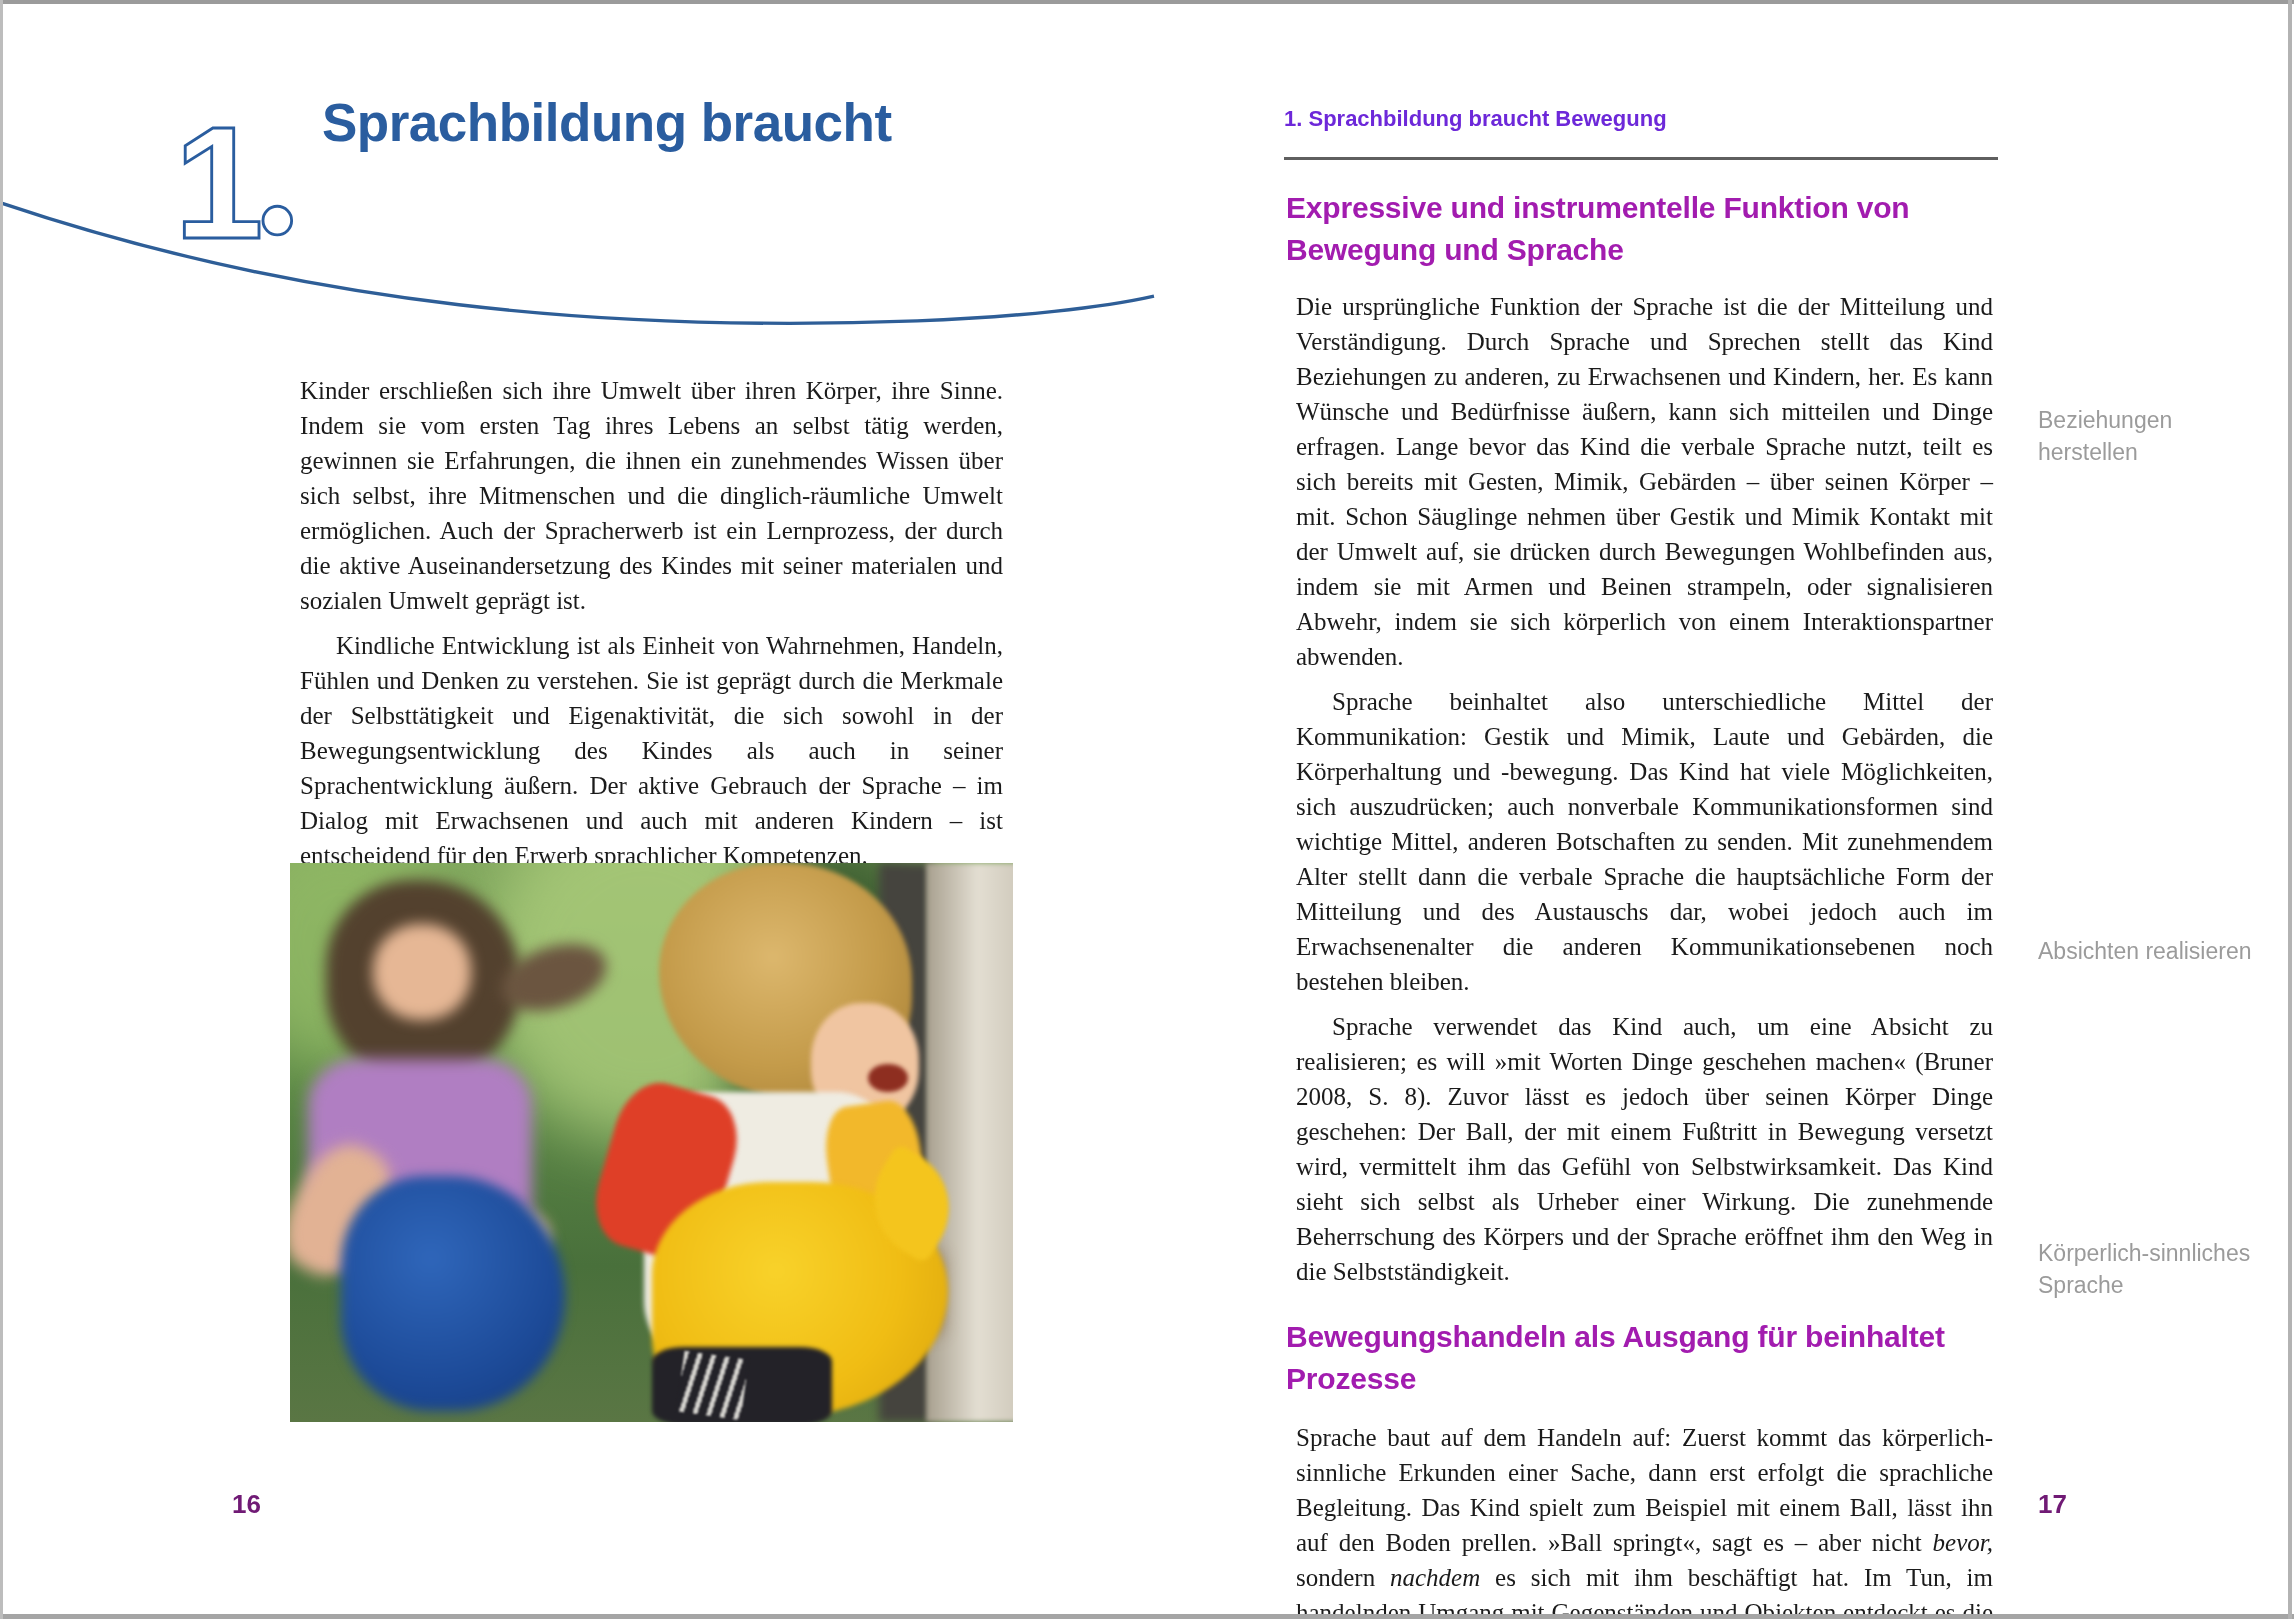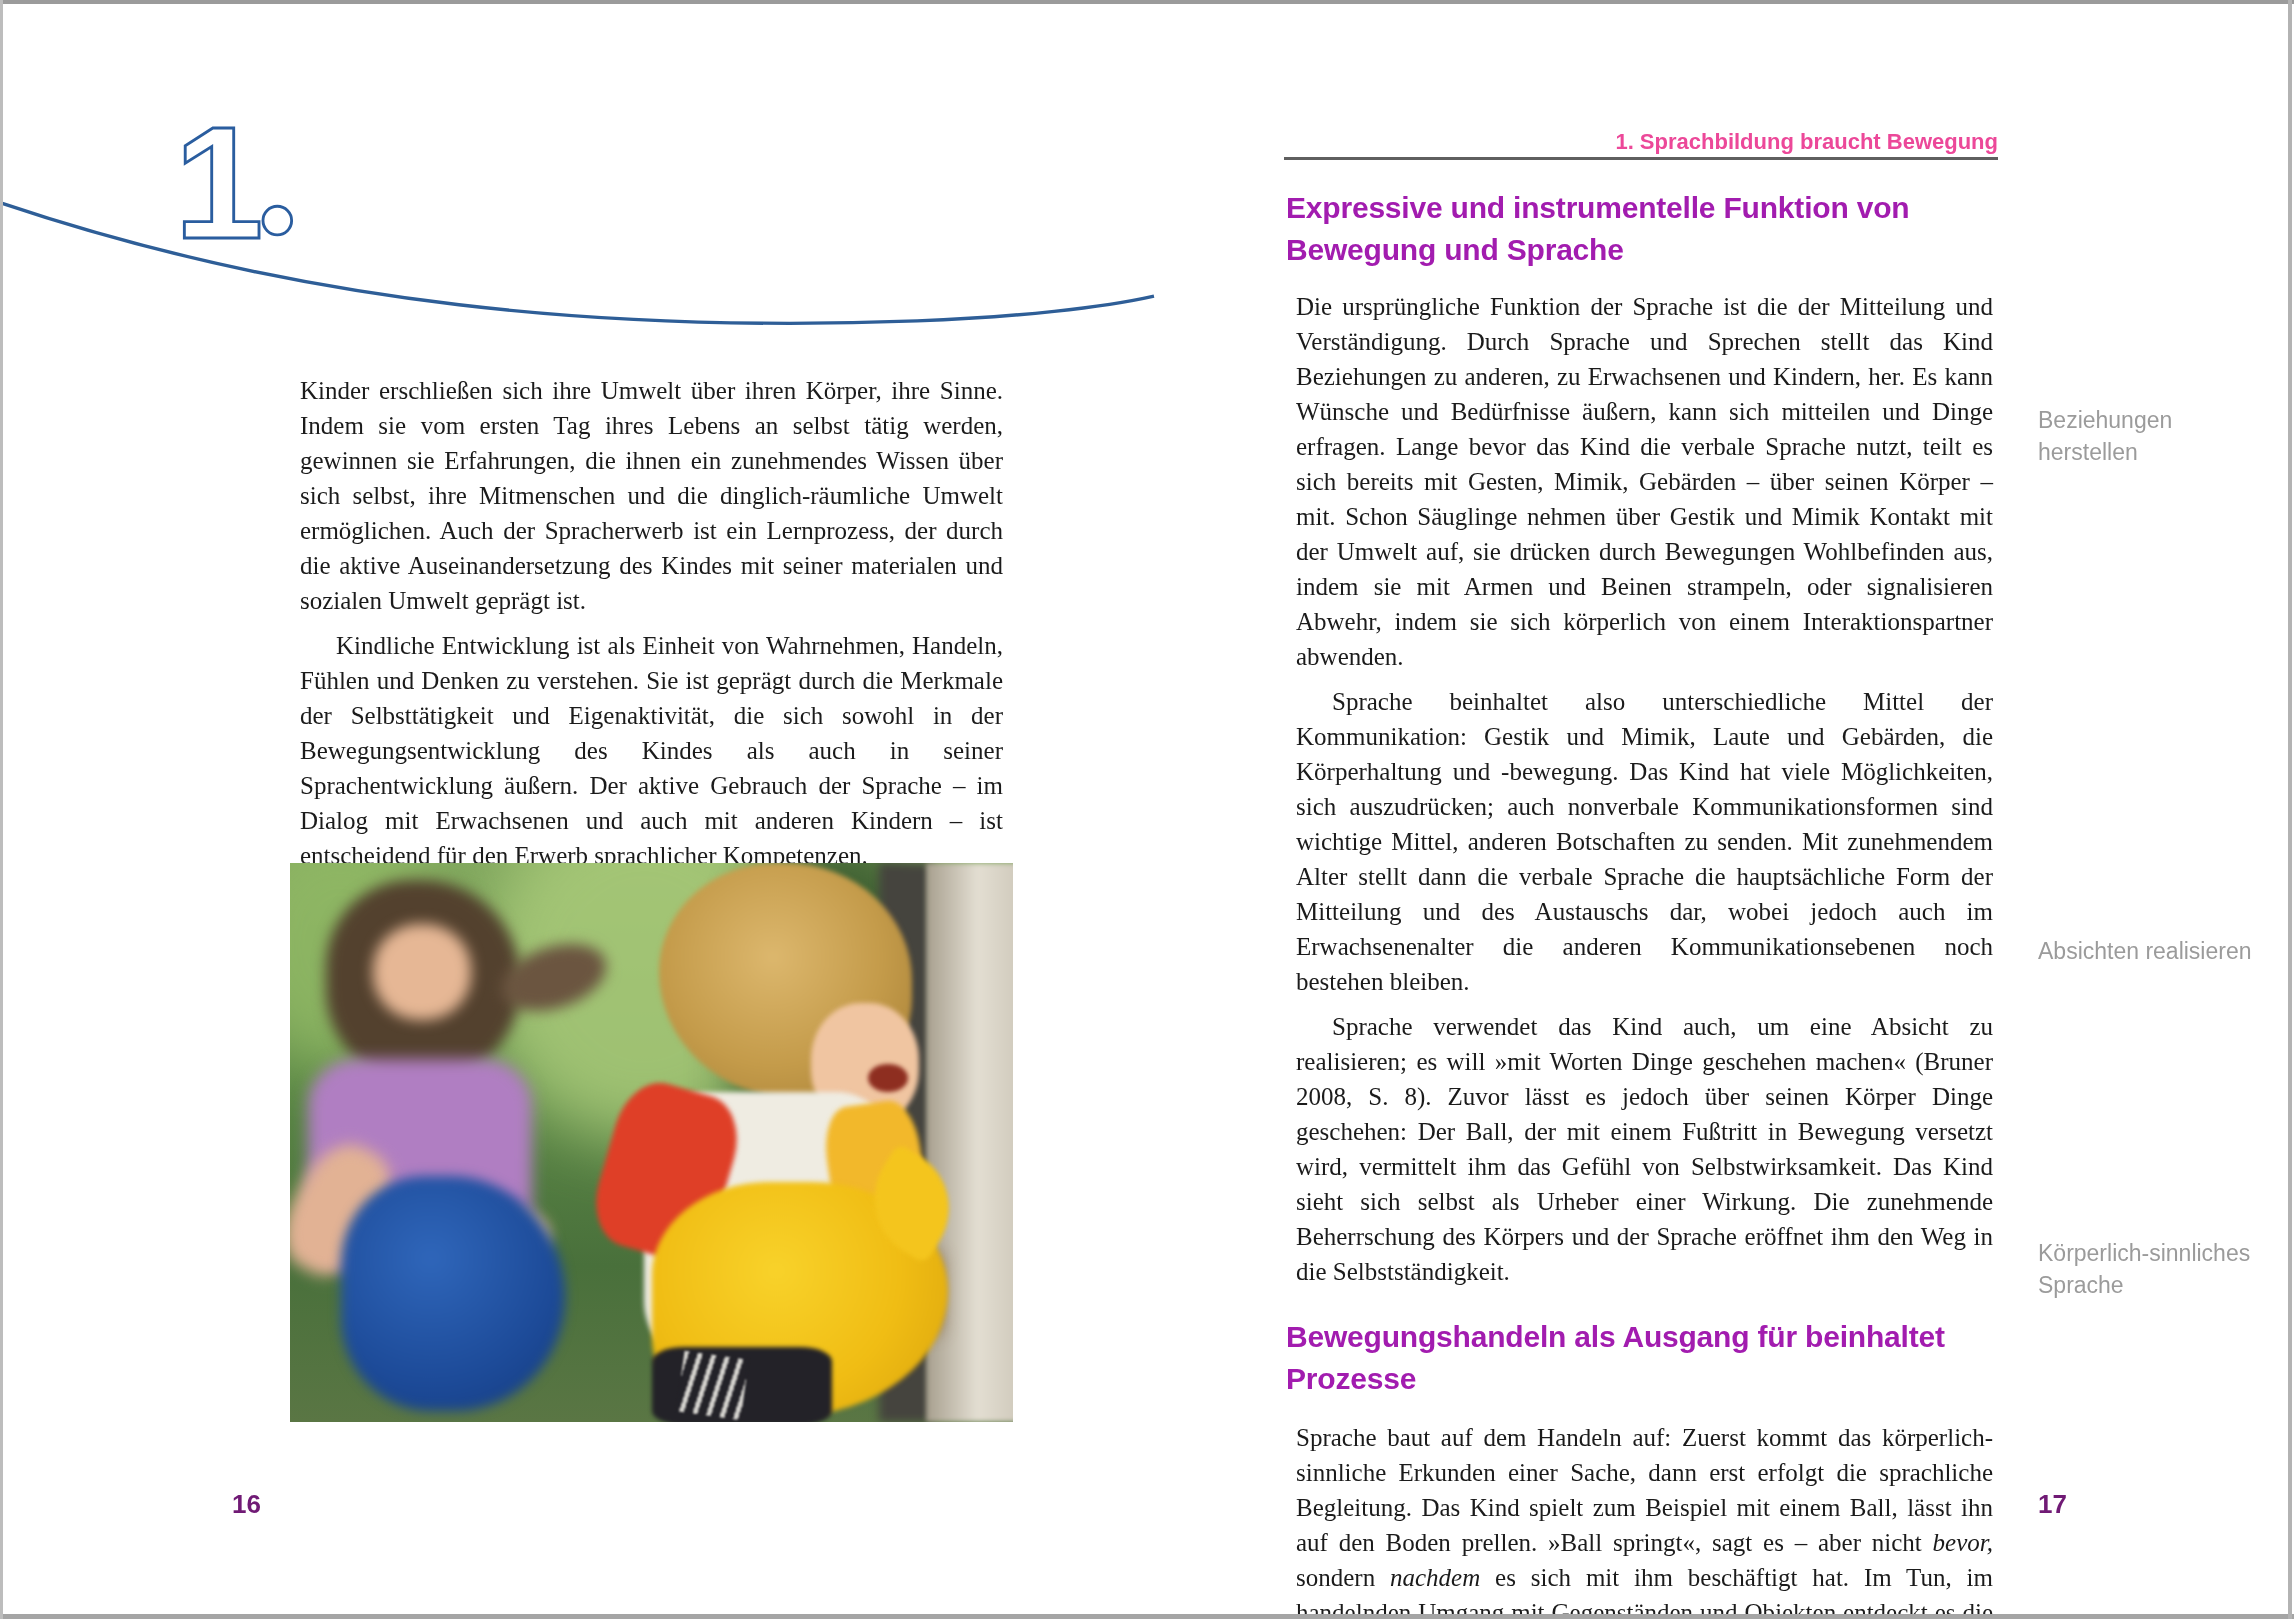--- a/index.html
+++ b/index.html
@@ -34,22 +34,22 @@
   .sec-heading {
     font-family:"Liberation Sans", sans-serif; font-weight:bold;
     font-size:30px; line-height:42px; color:#a21caf; text-align:left;
     margin:0 0 18px 0; text-indent:0; letter-spacing:-0.2px;
   }
   .sec-heading.second { margin-top:27px; margin-bottom:20px; }
   .it { font-style:italic; }
 
   
   #running-header {
-    position:absolute; left:1284px; top:129px; width:714px;
-    text-align:right; font-size:22px; font-weight:600; color:#ec4899;
+    position:absolute; left:1284px; top:106px; width:714px;
+    font-size:22px; font-weight:600; color:#6d28d9;
   }
   #header-rule { position:absolute; left:1284px; top:157px; width:714px; height:2.9px; background:#5f5f5f; }
 
   
   .margin-note {
     position:absolute; left:2038px; width:249px;
     font-size:23px; line-height:32px; color:#9b9b9b;
     white-space:pre-line; text-align:left;
   }
   #note-1 { top:404px; }
@@ -117,20 +117,21 @@
 
 <div id="spread">
 
   <svg id="opener-svg" width="1204" height="382" viewBox="0 0 1260 400" aria-hidden="true">
     <path d="M 2 213 C 320 320, 640 348, 960 336 C 1065 332, 1155 322, 1208 310" fill="none" stroke="#2e5e97" stroke-width="3.5"></path>
     <text x="182" y="249" font-family="Liberation Sans, sans-serif" font-weight="bold" font-size="168" fill="#ffffff" stroke="#2a5d9f" stroke-width="3">1</text>
     <circle cx="290" cy="231" r="15" fill="#ffffff" stroke="#2a5d9f" stroke-width="3"></circle>
   </svg>
 
   <div class="chapter-title">
+    <div>Sprachbildung braucht</div>
   </div>
 
   <div id="left-body" class="bodycol">
     <p>Kinder erschließen sich ihre Umwelt über ihren Körper, ihre Sinne. Indem sie vom ersten Tag ihres Lebens an selbst tätig werden, gewinnen sie Erfahrungen, die ihnen ein zunehmendes Wissen über sich selbst, ihre Mitmenschen und die dinglich-räumliche Umwelt ermöglichen. Auch der Spracherwerb ist ein Lernprozess, der durch die aktive Auseinandersetzung des Kindes mit seiner materialen und sozialen Umwelt geprägt ist.</p>
     <p class="ind">Kindliche Entwicklung ist als Einheit von Wahrnehmen, Handeln, Fühlen und Denken zu verstehen. Sie ist geprägt durch die Merkmale der Selbsttätigkeit und Eigenaktivität, die sich sowohl in der Bewegungsentwicklung des Kindes als auch in seiner Sprachentwicklung äußern. Der aktive Gebrauch der Sprache – im Dialog mit Erwachsenen und auch mit anderen Kindern – ist entscheidend für den Erwerb sprachlicher Kompetenzen.</p>
   </div>
 
   <div class="photo">
     <div class="fol-light"></div>
     <div class="fol-light2"></div>

